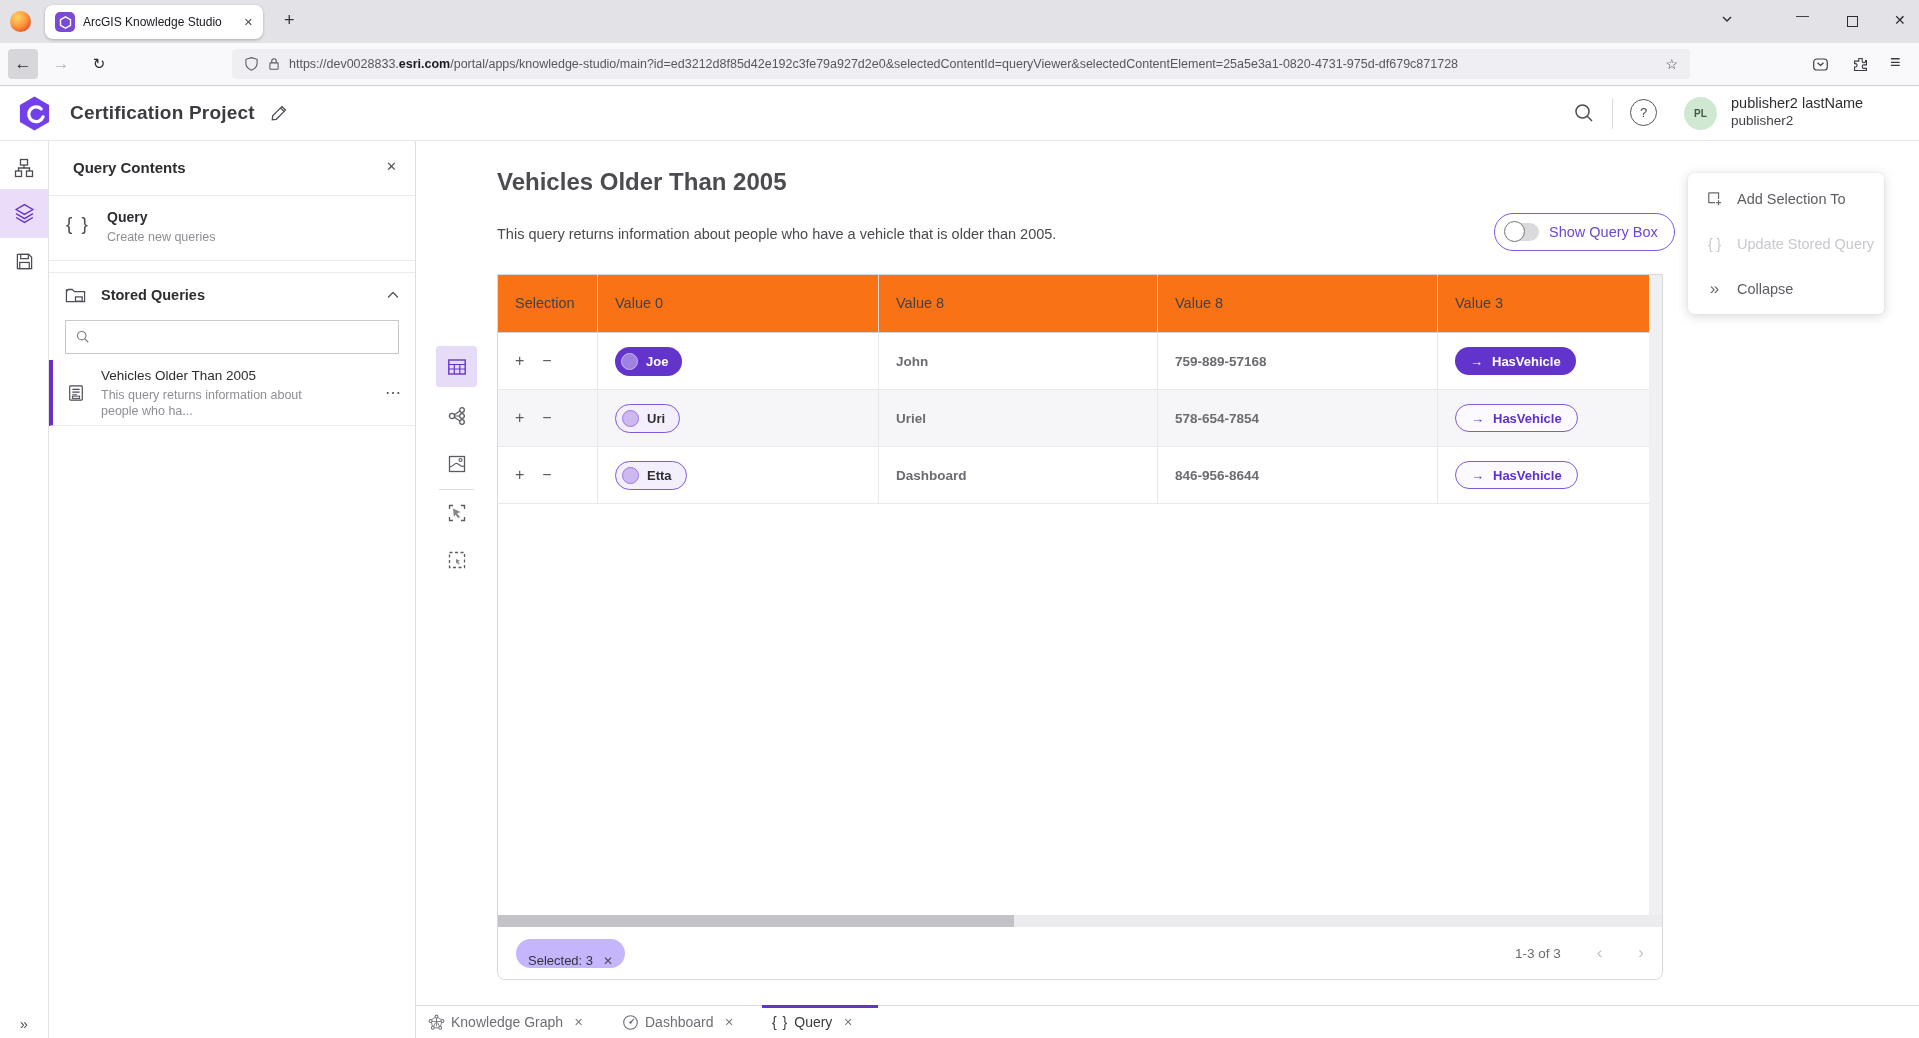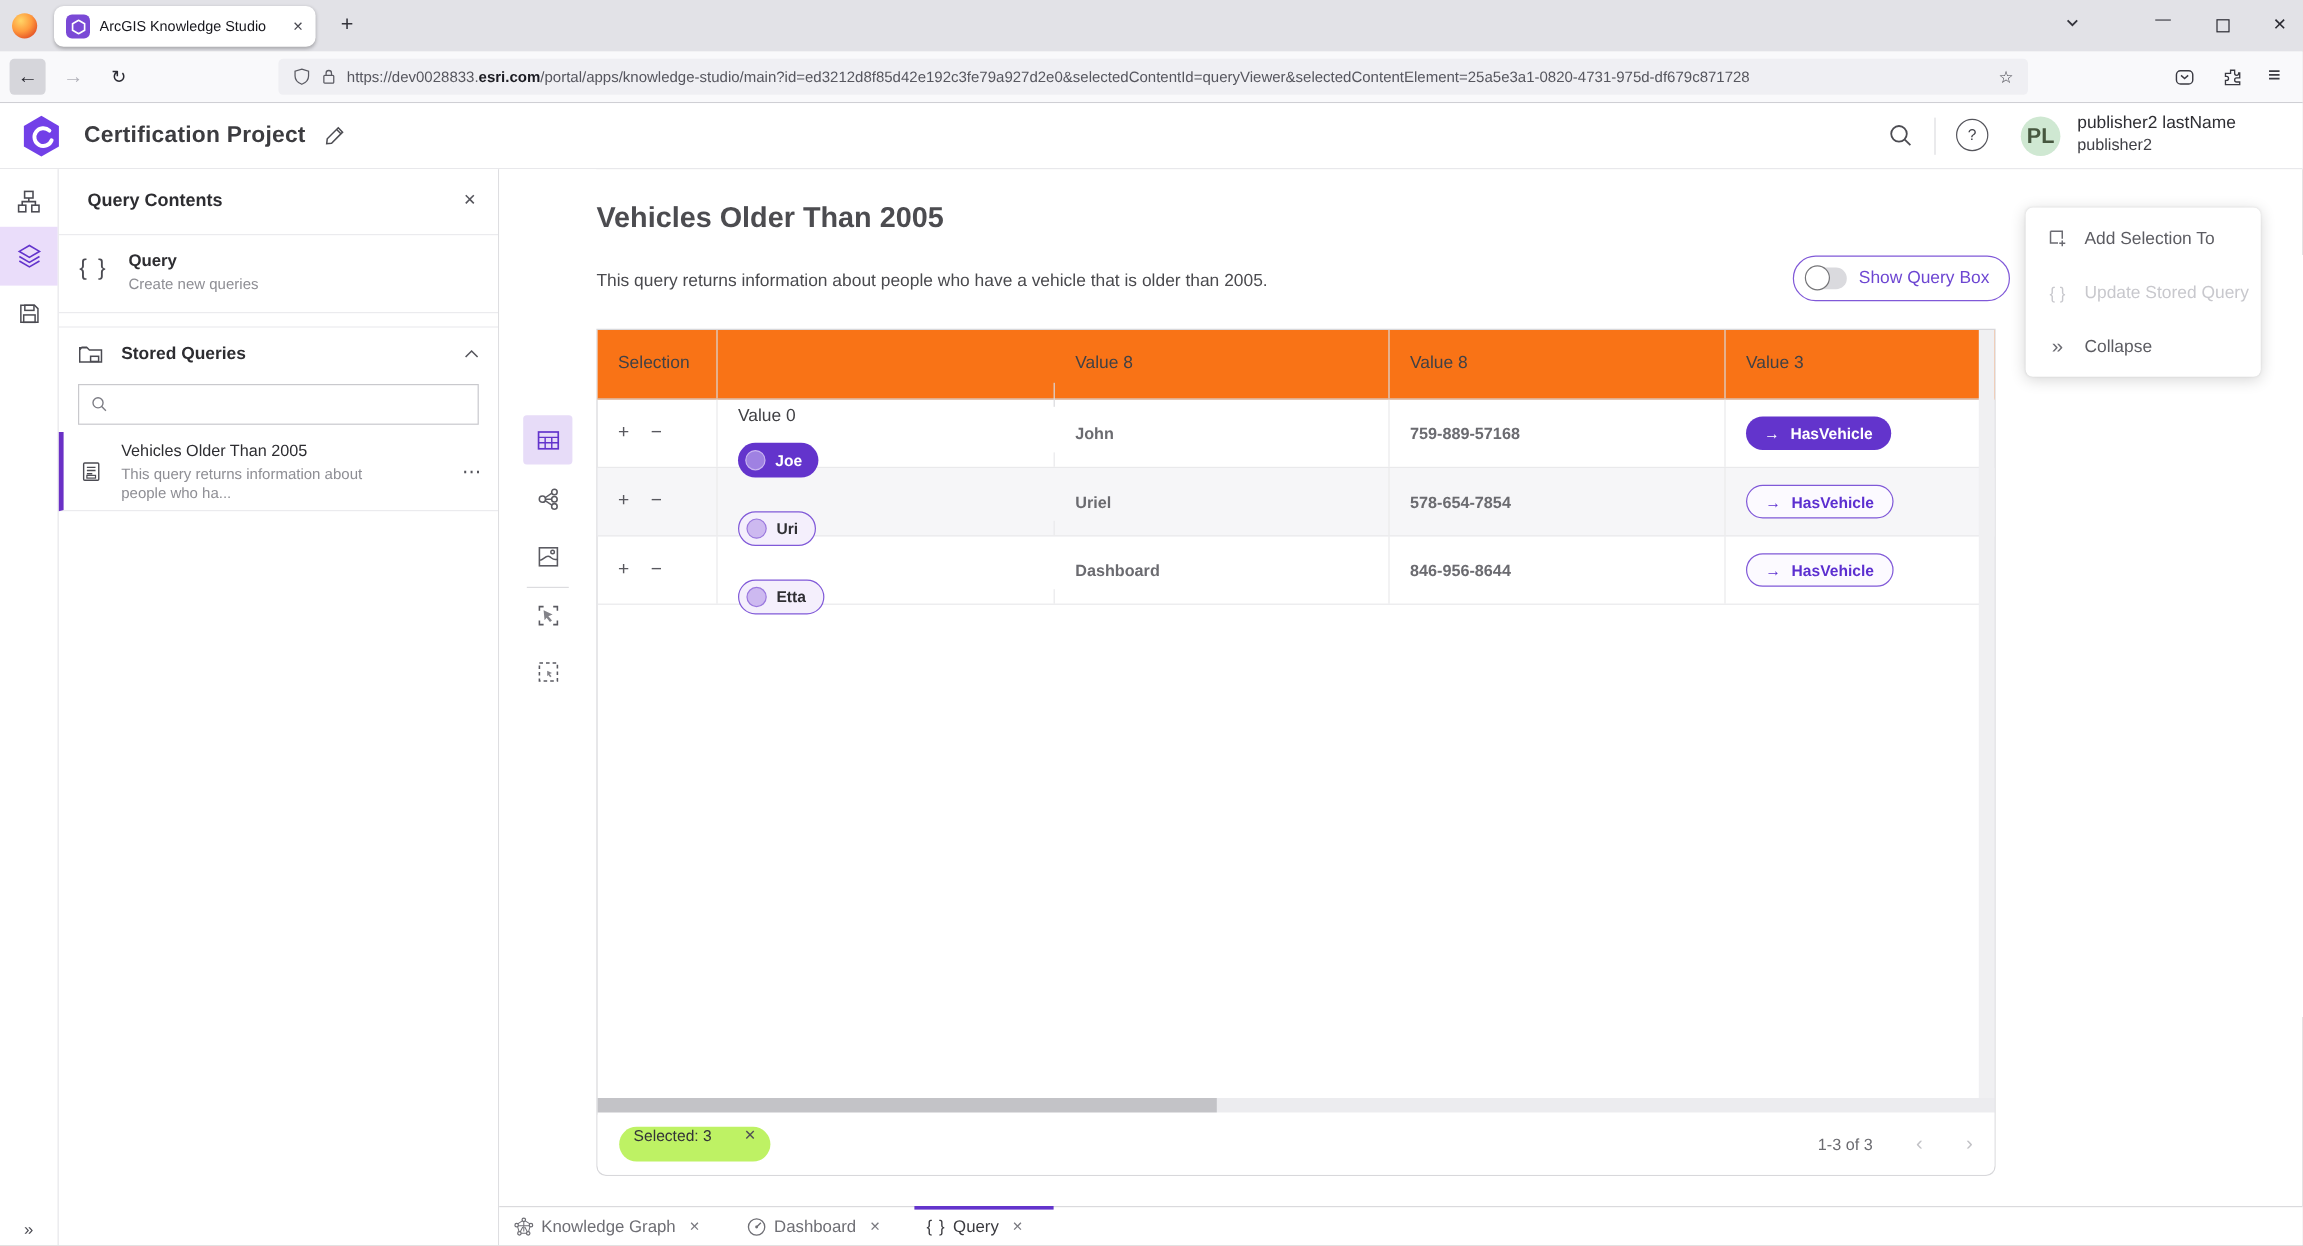--- a/index.html
+++ b/index.html
@@ -42,21 +42,21 @@
   
   .appheader { position:absolute; top:86px; left:0; right:0; height:55px; background:#fff; border-bottom:1px solid #e8e8eb;padding-left:40px; }
   .applogo { position:absolute; left:16px; top:9px; }
   .apptitle { position:absolute; left:70px; top:16px; font-size:19px; font-weight:600; color:#3c3c40; letter-spacing:.2px; }
   .pencil { position:absolute; left:270px; top:18px; color:#4c4c52; }
   .hdr-search { position:absolute; left:1572px; top:15px; color:#4c4c52; }
   .hdr-divider { position:absolute; left:1612px; top:12px; width:1px; height:31px; background:#dcdcdf; }
   .help { position:absolute; left:1630px; top:13px; width:27px; height:27px; border:1.5px solid #55555c; border-radius:50%;
           display:flex; align-items:center; justify-content:center; font-size:13px; color:#45454c; }
   .avatar { position:absolute; left:1684px; top:11px; width:33px; height:33px; border-radius:50%; background:#cfe8d2;
-            color:#46573f; font-size:18px; font-weight:700; display:flex; align-items:center; justify-content:center; }
+            color:#46573f; font-size:10px; font-weight:700; display:flex; align-items:center; justify-content:center; }
   .username { position:absolute; left:1731px; top:9px; font-size:14.5px; color:#2e2e33; font-weight:500; }
   .usersub  { position:absolute; left:1731px; top:27px; font-size:13.5px; color:#3f3f45; }
 
   
   .rail { position:absolute; left:0; top:141px; bottom:0; width:49px; background:#fff; border-right:1px solid #e3e3e6; }
   .rail-btn { position:absolute; left:0; width:48px; height:49px; display:flex; align-items:center; justify-content:center; color:#4b4b52; }
   .rail-btn.active { background:#eaddfa; color:#6334cc; }
   .rail-expand { position:absolute; left:0; bottom:6px; width:48px; text-align:center; font-size:14px; color:#4b4b52; }
 
   
@@ -97,40 +97,40 @@
   .toggle-label { font-size:14.5px; color:#6d46d2; font-weight:500; white-space:nowrap; }
 
   
   .tbox { position:absolute; left:497px; top:274px; width:1166px; height:706px; border:1px solid #d8d8db;
           border-radius:0 0 8px 8px; background:#fff; }
   .thead { display:flex; height:58px; background:#f97316; border-bottom:1px solid #d3d3d6;justify-content:space-between; }
   .th { padding:20px 0 0 17px; font-size:14.5px; color:#414145; border-right:1px solid #d9d9dc; }
   .tr { display:flex; height:57px; border-bottom:1px solid #e9e9eb; }
   .tr.alt { background:#f6f6f8; }
   .td { border-right:1px solid #e9e9eb; display:flex; align-items:center; padding-left:17px; }
-  .c0 { width:100px; } .c1 { width:281px;margin-top:44px; } .c2 { width:279px; } .c3 { width:280px; } .c4 { flex:1; border-right:none !important; }
+  .c0 { width:100px; } .c1 { width:281px; } .c2 { width:279px; } .c3 { width:280px; } .c4 { flex:1; border-right:none !important; }
   .selbtn { font-size:16px; color:#58585e; }
   .selbtn + .selbtn { margin-left:18px; }
   .pill { display:inline-flex; align-items:center; gap:8px; height:29px; border-radius:15px; padding:0 14px 0 6px;
           font-size:13px; font-weight:600; }
   .dot { width:17px; height:17px; border-radius:50%; flex:none; }
   .pill.filled { background:#6334cc; color:#fff; }
   .pill.filled .dot { background:#9f81e2; border:1.5px solid #c9b5f0; }
   .pill.outline { background:#f4effc; border:1px solid #8059d8; color:#2f2f33; }
   .pill.outline .dot { background:#cdb9f0; border:1.5px solid #9a78de; }
   .rel { display:inline-flex; align-items:center; gap:9px; height:28px; border-radius:14px; padding:0 15px; font-size:13px; font-weight:600; }
   .rel.filled { background:#6334cc; color:#fff; }
   .rel.outline { background:#fcfaff; border:1px solid #8059d8; color:#5c2fd0; }
   .cellv { font-size:13.5px; color:#6b6b70;font-weight:bold; }
   .vscroll { position:absolute; right:0; top:0; width:13px; height:640px; background:#f0f0f2; }
   .hscroll { position:absolute; left:0; top:640px; height:14px; width:100%; background:#ececef; }
   .hthumb { position:absolute; left:0; top:0; width:516px; height:14px; background:#c3c3c7; }
   .tfoot { position:absolute; left:0; bottom:0; height:52px; width:100%; display:flex; align-items:center; padding:0 18px;
            background:#fff; border-radius:0 0 8px 8px; }
-  .chip { display:inline-flex; align-items:flex-start; gap:27px; height:29px; border-radius:15px; background:#bef264;
+  .chip { display:inline-flex; align-items:flex-end; gap:10px; height:29px; border-radius:15px; background:#c4b5fd;
           padding:0 12px; font-size:13px; color:#333338; }
   .chip-x { font-size:12px; color:#4f4f56; }
   .pag { margin-left:auto; display:flex; align-items:center; font-size:13.5px; color:#6b6b70; }
   .pag-chev { color:#c2c2c6; font-size:17px; margin-left:36px; }
 
   
   .cmenu { position:absolute; left:1688px; top:173px; width:196px; background:#fff; border-radius:6px;
            box-shadow:0 2px 12px rgba(0,0,0,.16), 0 0 2px rgba(0,0,0,.08); padding:3px 0; z-index:20; }
   .citem { height:45px; display:flex; align-items:center; gap:13px; padding-left:17px; font-size:14.5px; color:#5c5c62; }
   .ci { width:19px; color:#6b6b72; display:flex; justify-content:center; font-size:14px; }

